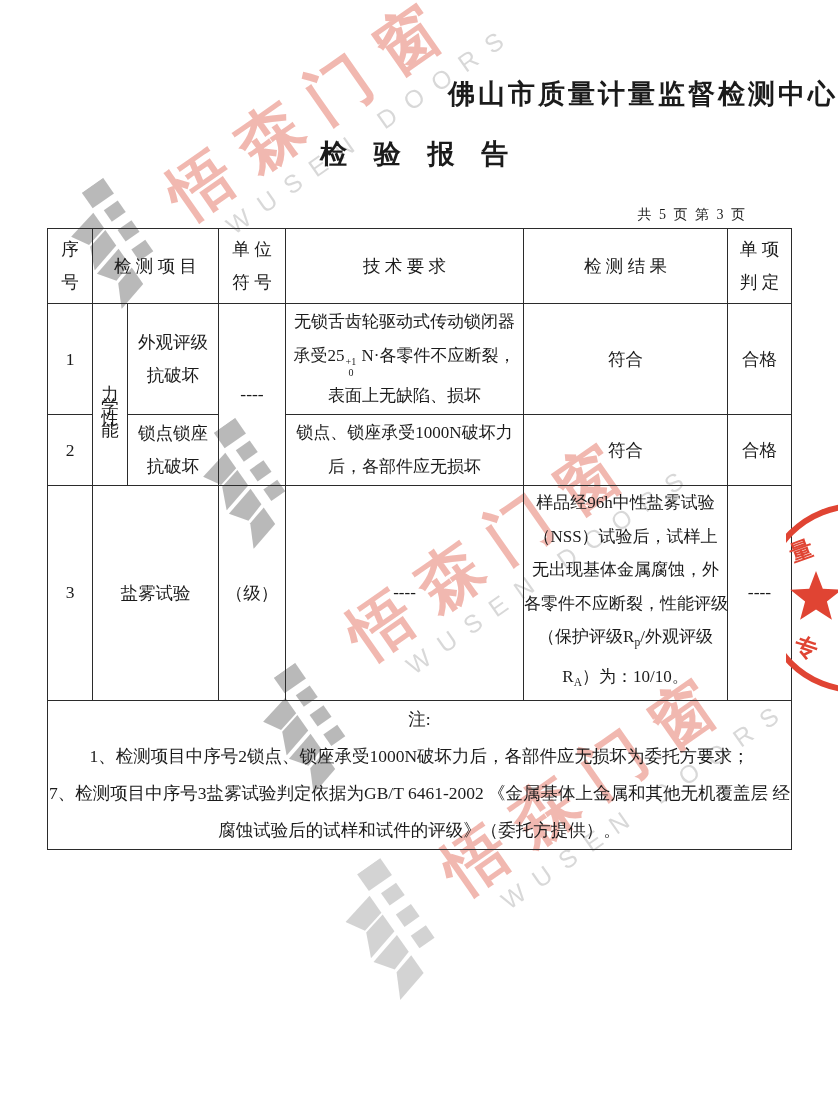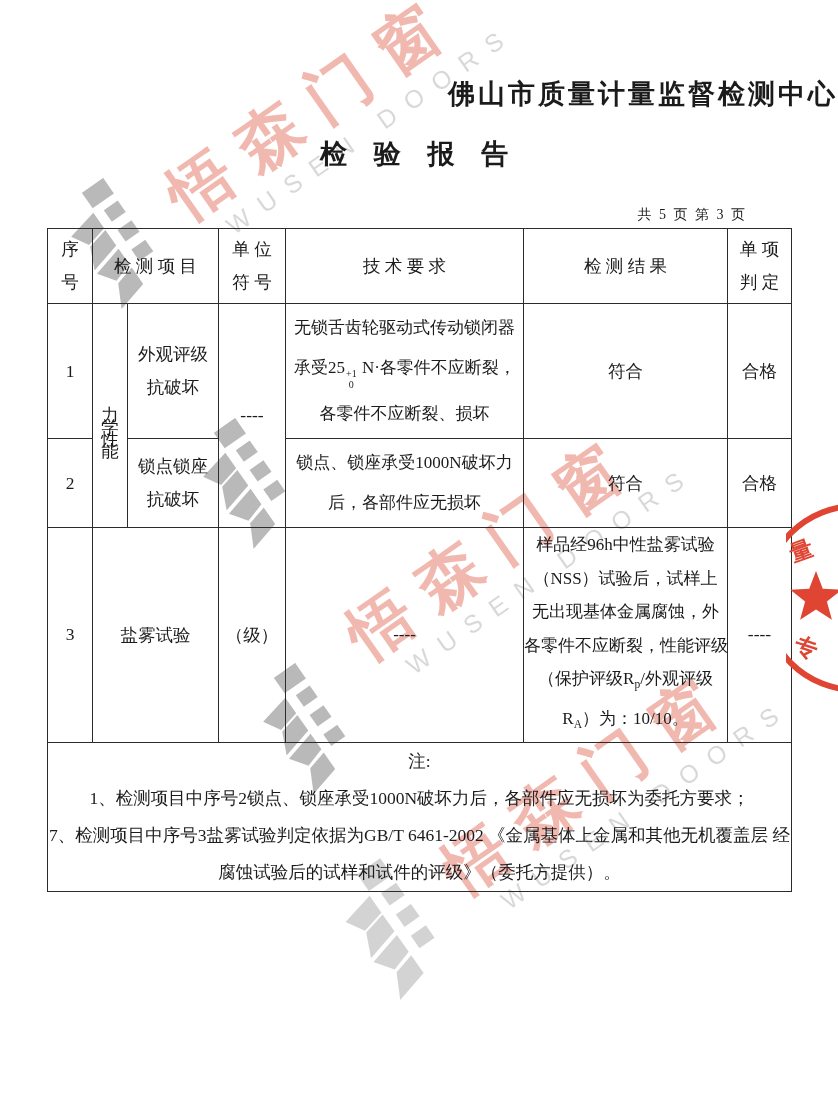--- a/index.html
+++ b/index.html
@@ -106,21 +106,21 @@
     writing-mode:vertical-rl;
     text-orientation:upright;
     letter-spacing:12px;
     margin:0 auto;
   }
   td.req{
     text-align:left;
     padding:4px 8px;
     font-size:17px;
   }
-  .req-line{margin:8px;line-height:32px;white-space:nowrap;}
+  .req-line{margin:2px;line-height:32px;white-space:nowrap;}
   td.res3{padding:4px 6px;font-size:17px;}
   .res-line{margin:0;line-height:33.5px;text-align:center;white-space:nowrap;}
   .tol{
     display:inline-flex;
     flex-direction:column;
     justify-content:center;
     font-size:10px;
     line-height:1.1;
     vertical-align:-4px;
     margin:0 1px;
@@ -238,21 +238,21 @@
       </td>
       <td class="pre">外观评级
 抗破坏</td>
       <td rowspan="2">----</td>
       <td class="req">
         <p class="req-line">无锁舌齿轮驱动式传动锁闭器</p>
         <p class="req-line"><span>承受25</span><span class="tol">
                 <span>+1</span>
                 <span>0</span>
               </span><span> N·各零件不应断裂，</span></p>
-        <p class="req-line">各零件不应断裂、损坏</p>
+        <p class="req-line">表面上无缺陷、损坏</p>
       </td>
       <td>符合</td>
       <td>合格</td>
     </tr>
 
     <tr class="r2">
       <td>2</td>
       <td class="pre">锁点锁座
 抗破坏</td>
       <td class="req">

